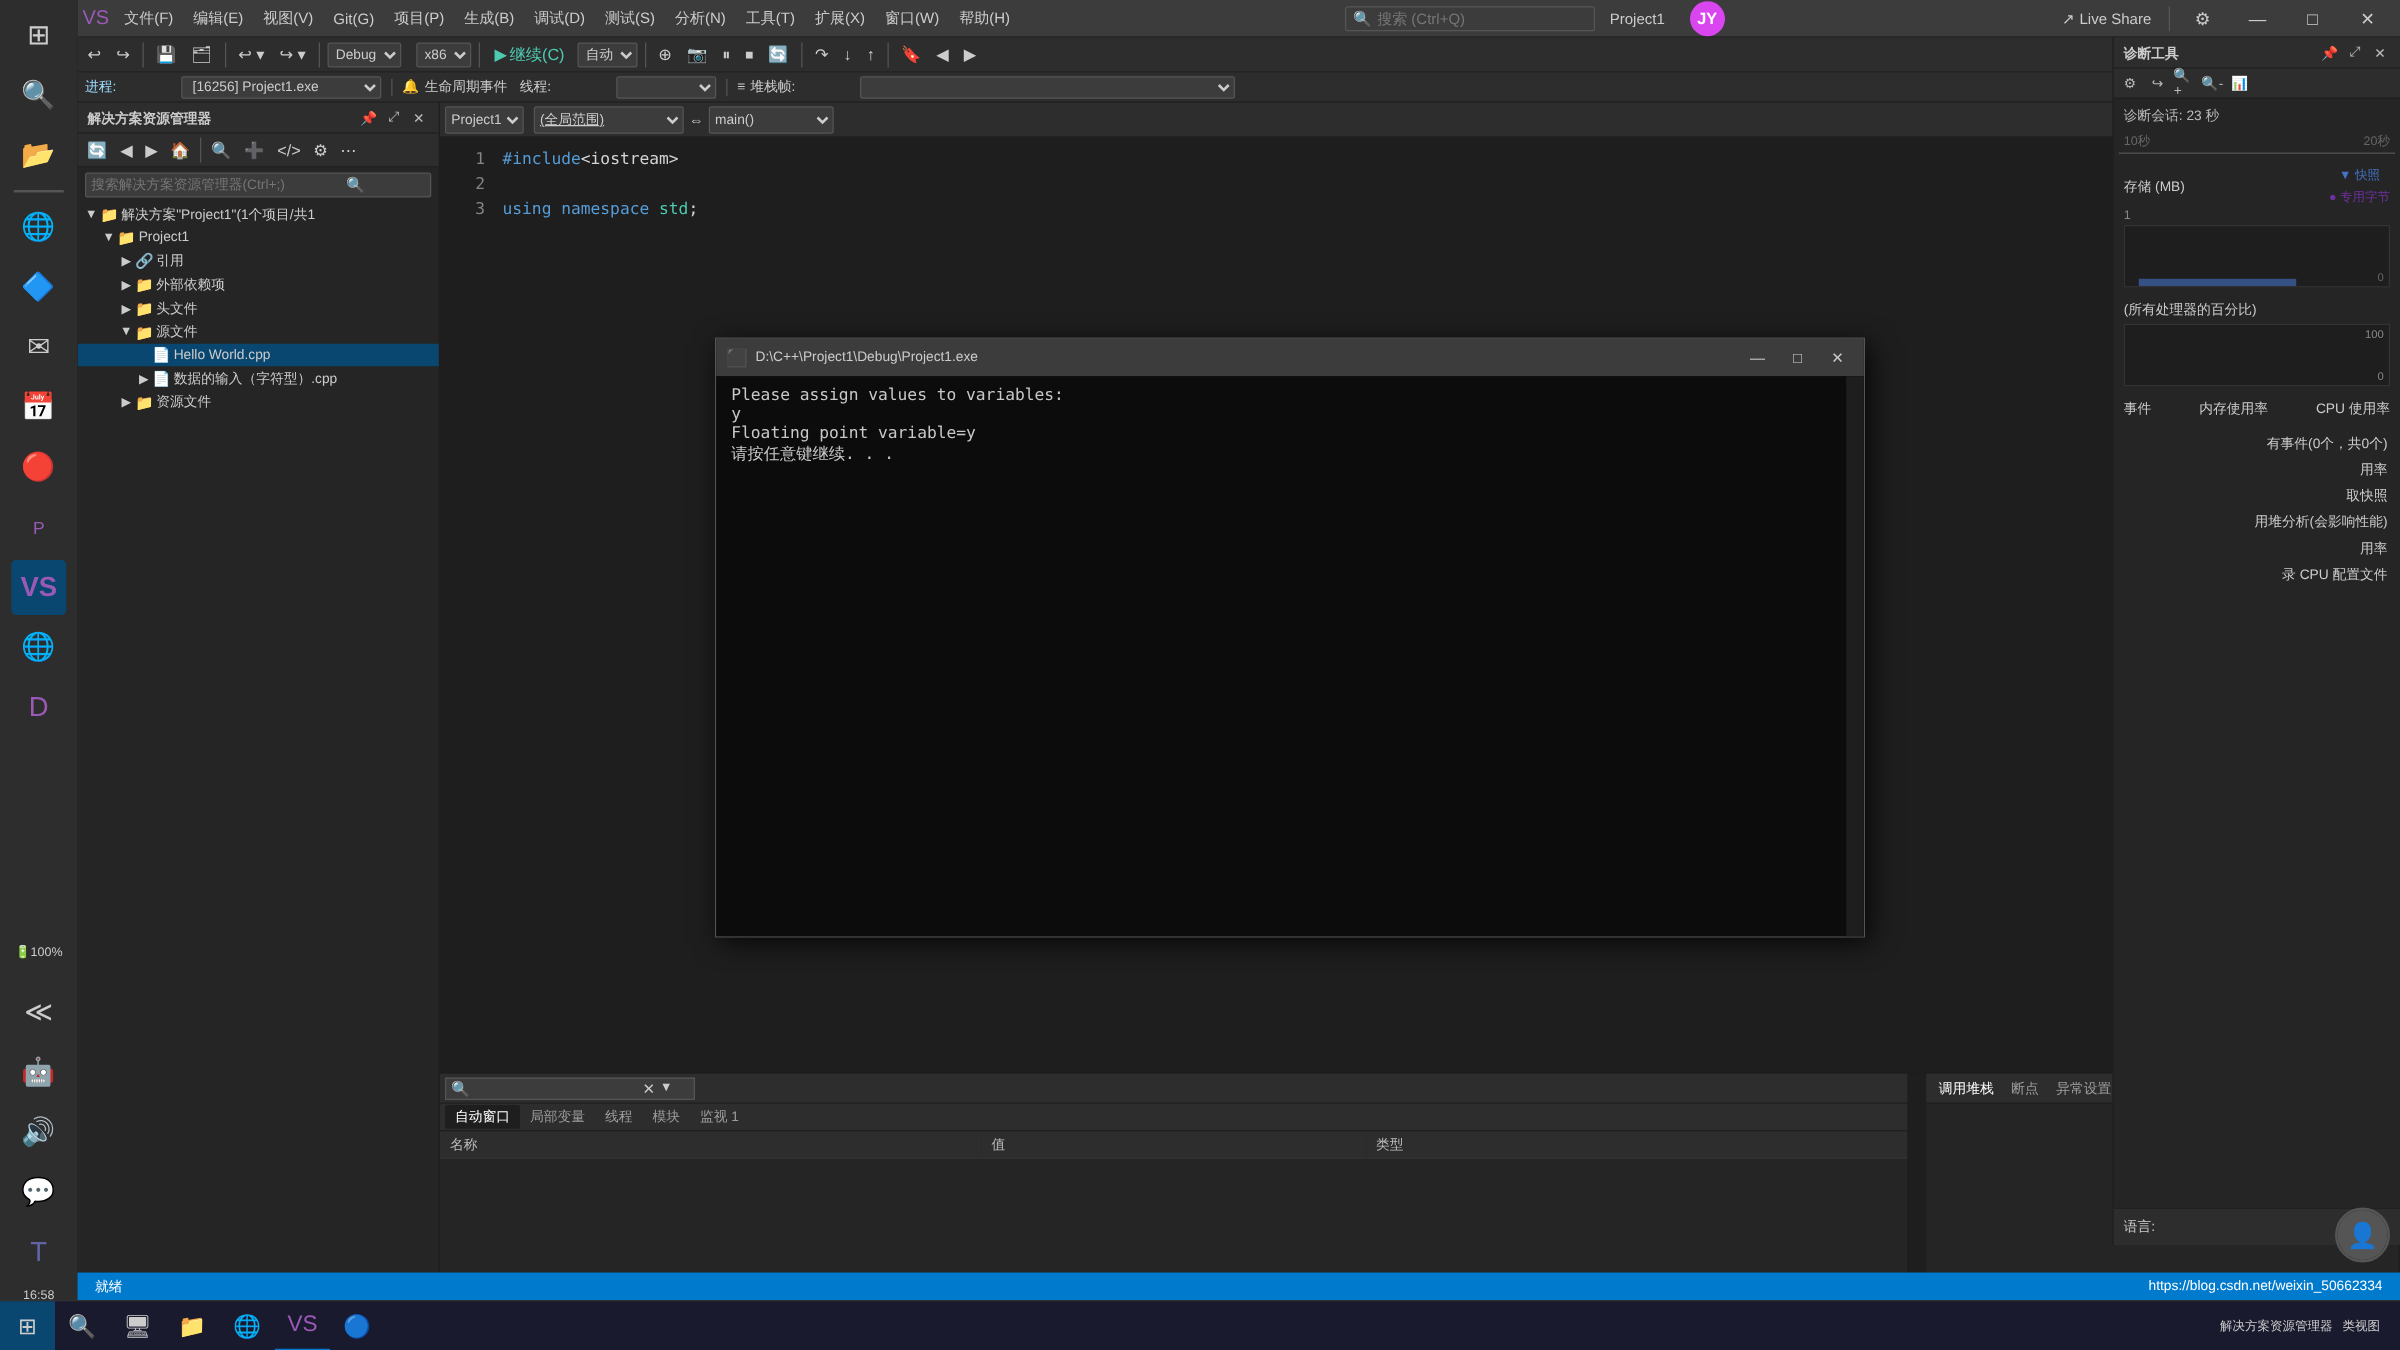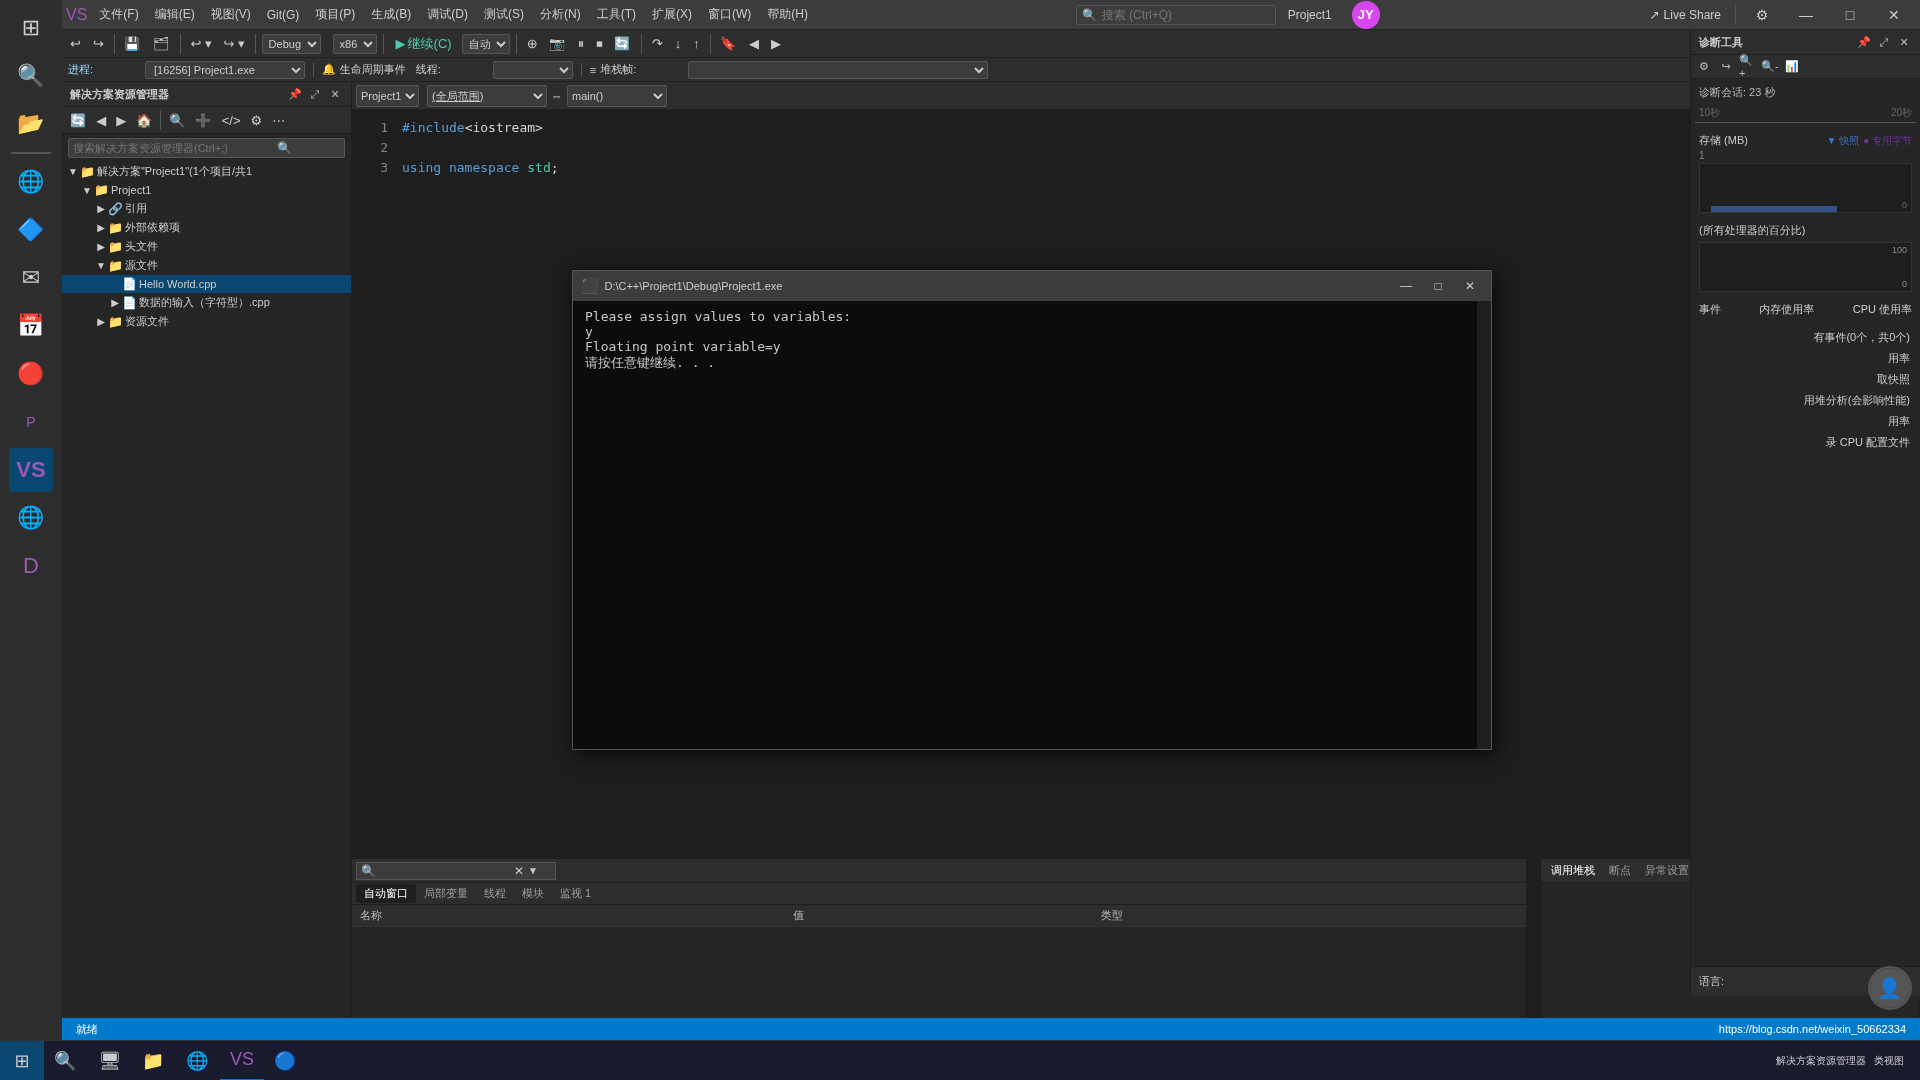--- a/index.html
+++ b/index.html
@@ -650,20 +650,33 @@
   <div style="width:40px;height:2px;background:#555;margin:4px 0;"></div>
   <div class="taskbar-icon" style="color:#4db2ff;">🌐</div>
   <div class="taskbar-icon" style="color:#3595c2;">🔷</div>
   <div class="taskbar-icon">✉</div>
   <div class="taskbar-icon">📅</div>
   <div class="taskbar-icon" style="color:#e33;">🔴</div>
   <div class="taskbar-icon" style="color:#9b59b6;font-size:14px;">P</div>
   <div class="taskbar-icon active" style="color:#9b59b6;font-weight:bold;">VS</div>
   <div class="taskbar-icon">🌐</div>
   <div class="taskbar-icon" style="color:#9b59b6;background:#2d2d2d;">D</div>
+  <div class="taskbar-bottom">
+    <div class="taskbar-icon" style="font-size:10px;">🔋100%</div>
+    <div class="taskbar-icon">≪</div>
+    <div class="taskbar-icon">🤖</div>
+    <div class="taskbar-icon">🔊</div>
+    <div class="taskbar-icon">💬</div>
+    <div class="taskbar-icon" style="color:#6264a7;">T</div>
+    <div class="taskbar-clock">
+      <div>16:58</div>
+      <div>星期一</div>
+      <div>2021.02.08</div>
+    </div>
+  </div>
 </div>
 
 <div class="vs-main">
 
   <div class="title-bar">
     <span class="title-bar-logo">VS</span>
     <div class="menu-item">文件(F)</div>
     <div class="menu-item">编辑(E)</div>
     <div class="menu-item">视图(V)</div>
     <div class="menu-item">Git(G)</div>
@@ -960,21 +973,21 @@
         <div class="diag-grid-label">
           <span>10秒</span>
           <span>20秒</span>
         </div>
         <div style="width:100%;height:1px;background:#555;margin:2px 0;"></div>
       </div>
 
       <div class="diag-section">
         <div style="display:flex;align-items:center;justify-content:space-between;padding:2px 4px;">
           <span style="font-size:11px;color:#ccc;">存储 (MB)</span>
-          <div style="display:flex;align-items:center;gap:4px;">
+          <div style="display:flex;align-items:center;gap:4px;flex-direction:column;">
             <span style="font-size:10px;color:#4472c4;">▼ <span>快照</span></span>
             <span style="font-size:10px;color:#7030a0;">● <span>专用字节</span></span>
           </div>
         </div>
         <div style="display:flex;align-items:center;gap:4px;padding:0 4px;">
           <span style="font-size:10px;color:#888;">1</span>
         </div>
         <div class="diag-chart" style="margin:2px 4px;height:50px;">
           <div style="position:absolute;bottom:0;left:5%;width:60%;height:6px;background:#4472c4;opacity:0.6;"></div>
           <div style="position:absolute;right:4px;bottom:2px;font-size:9px;color:#666;">0</div>

